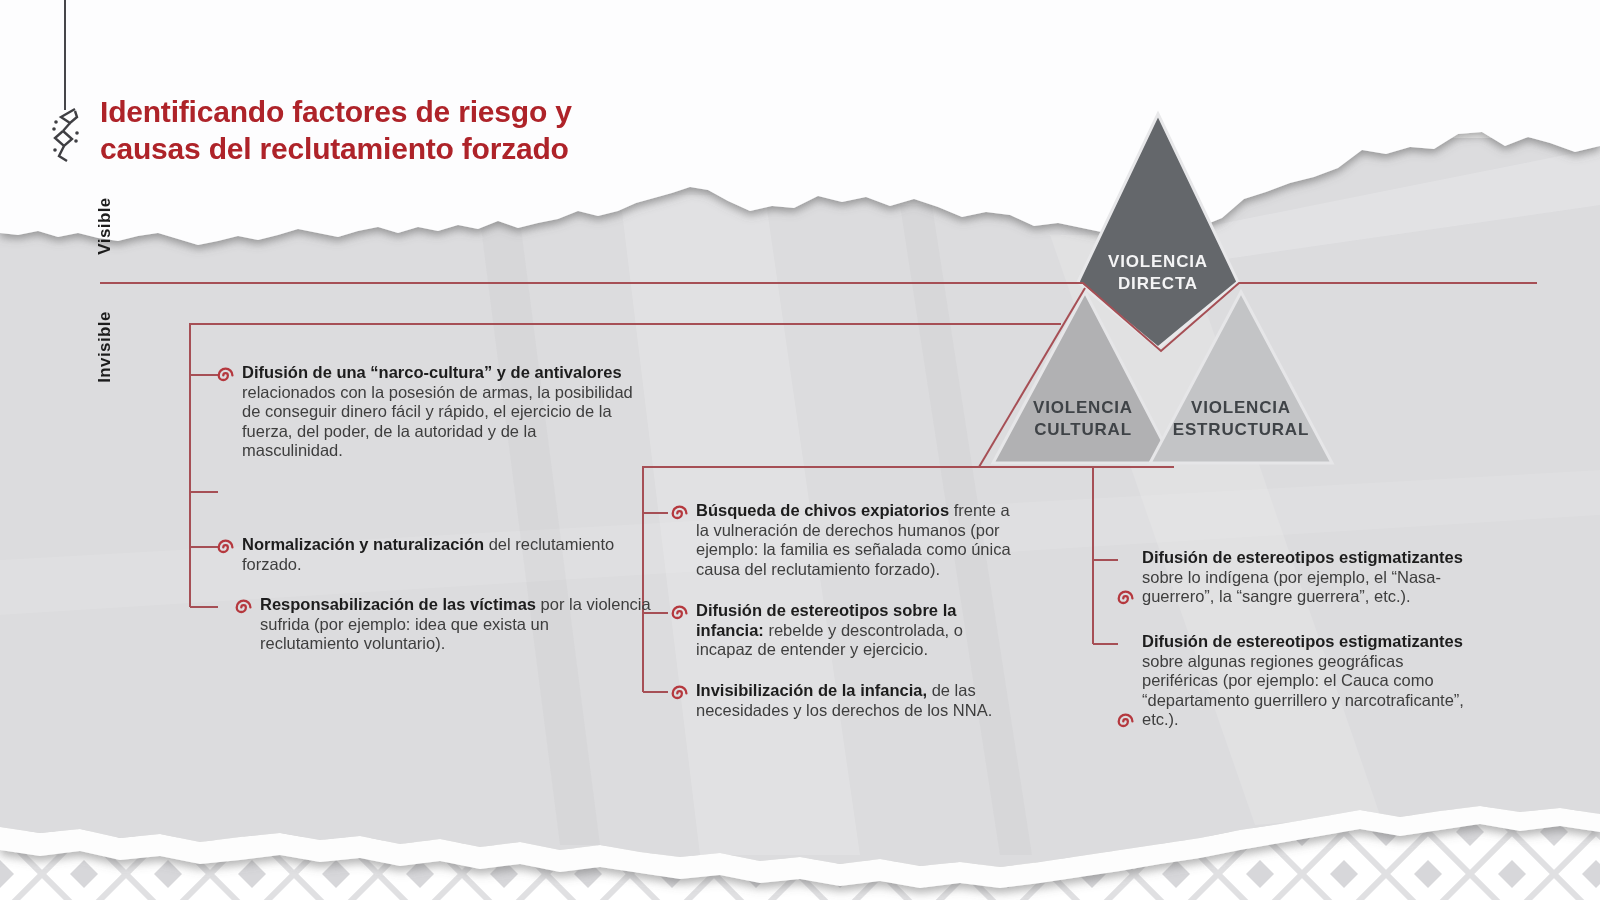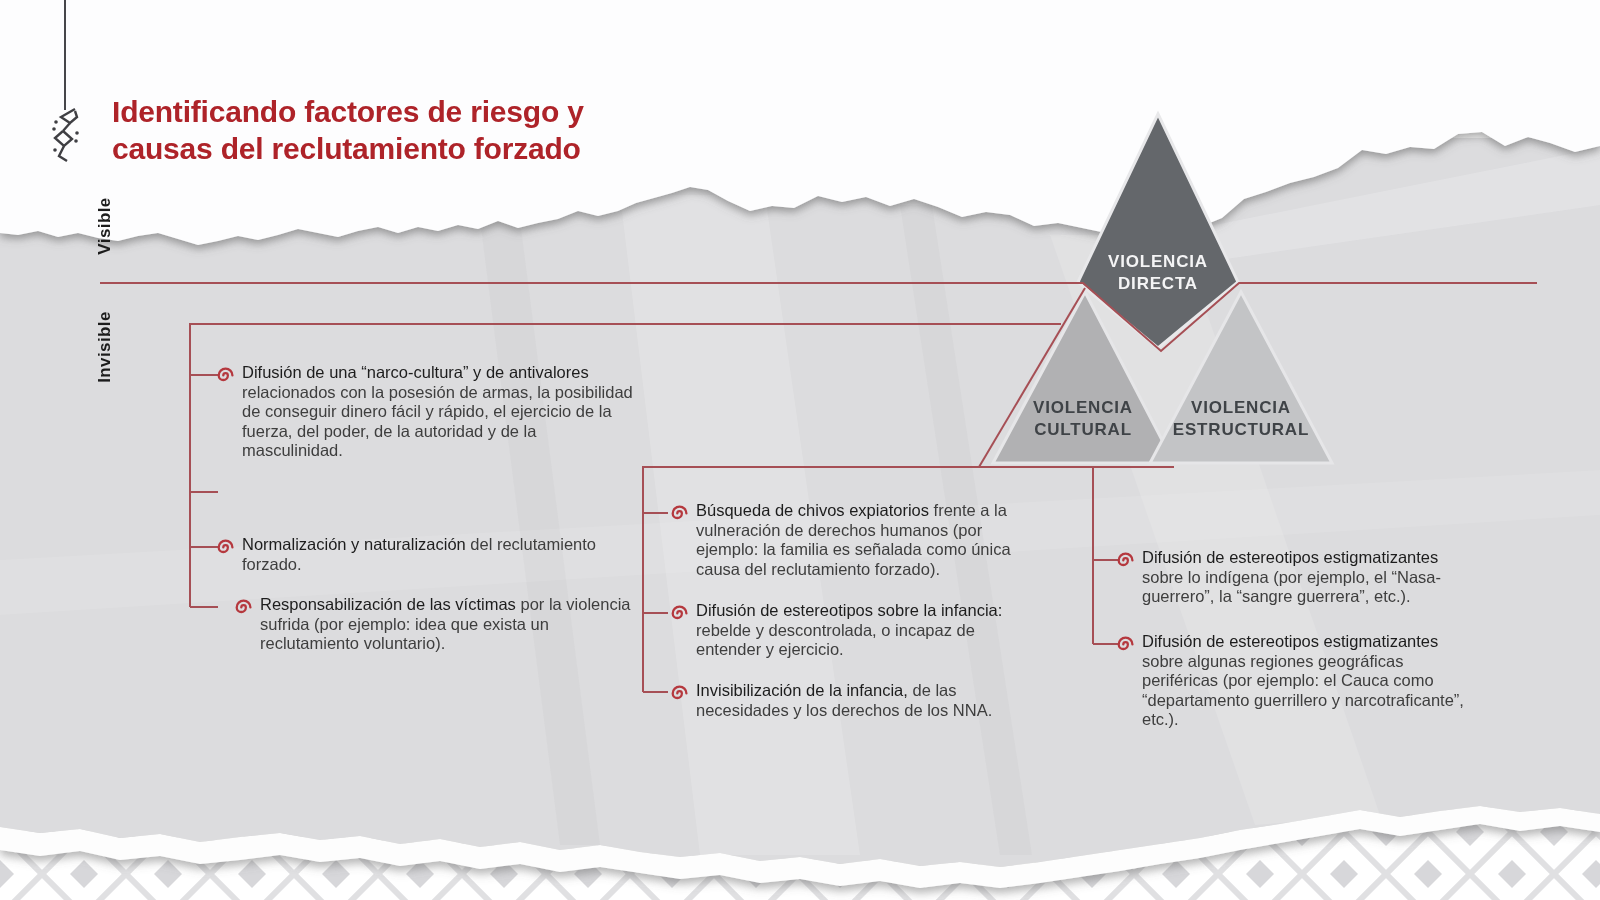--- a/index.html
+++ b/index.html
@@ -1,35 +1,35 @@
 <!DOCTYPE html>
 <html><head>
 <meta charset="utf-8">
 <style>
   html,body{margin:0;padding:0;background:#ffffff;}
   .stage{position:relative;width:1600px;height:900px;overflow:hidden;
          font-family:"Liberation Sans","DejaVu Sans",sans-serif;background:#ffffff;}
   .abs{position:absolute;}
   svg{display:block;}
-  .page-title{left:112px;top:93px;width:560px;font-size:30px;line-height:37px;
+  .page-title{left:100px;top:93px;width:560px;font-size:30px;line-height:37px;
               font-weight:800;color:#ae2329;letter-spacing:-0.2px;}
   .side-label{height:24px;font-size:17px;font-weight:bold;color:#1c1c1c;
               letter-spacing:0.4px;text-align:center;transform:rotate(-90deg);}
   .visible-label{left:62px;top:214px;width:90px;}
   .invisible-label{left:57px;top:335px;width:100px;}
   .pyr-label{width:220px;text-align:center;font-size:17px;line-height:22px;
              font-weight:bold;letter-spacing:0.8px;color:#3f4347;margin-top:24px;}
   .pyr-label.direct{color:#f4f4f5;}
   .bullet{display:flex;align-items:flex-start;}
   .bullet .ic{flex:0 0 20px;margin-top:1px;}
   .bullet p{margin:0 0 0 8px;font-size:16.5px;line-height:19.5px;color:#3e3e3e;}
-  .bullet .b{font-weight:normal;color:#1d1d1d;}
+  .bullet .b{font-weight:bold;color:#1d1d1d;}
   .col-left{width:420px;}
   .col-mid{width:348px;}
-  .col-right{width:364px;}
+  .col-right{width:364px;align-items:flex-end;}
   .orn-line{left:64px;top:0;width:2px;height:110px;background:#46464a;}
 </style>
 </head>
 <body>
 
 <div class="stage">
 
   <svg class="abs" style="left:0;top:790px" width="1600" height="110">
     <defs>
       <pattern id="diam" width="84" height="84" patternUnits="userSpaceOnUse">

